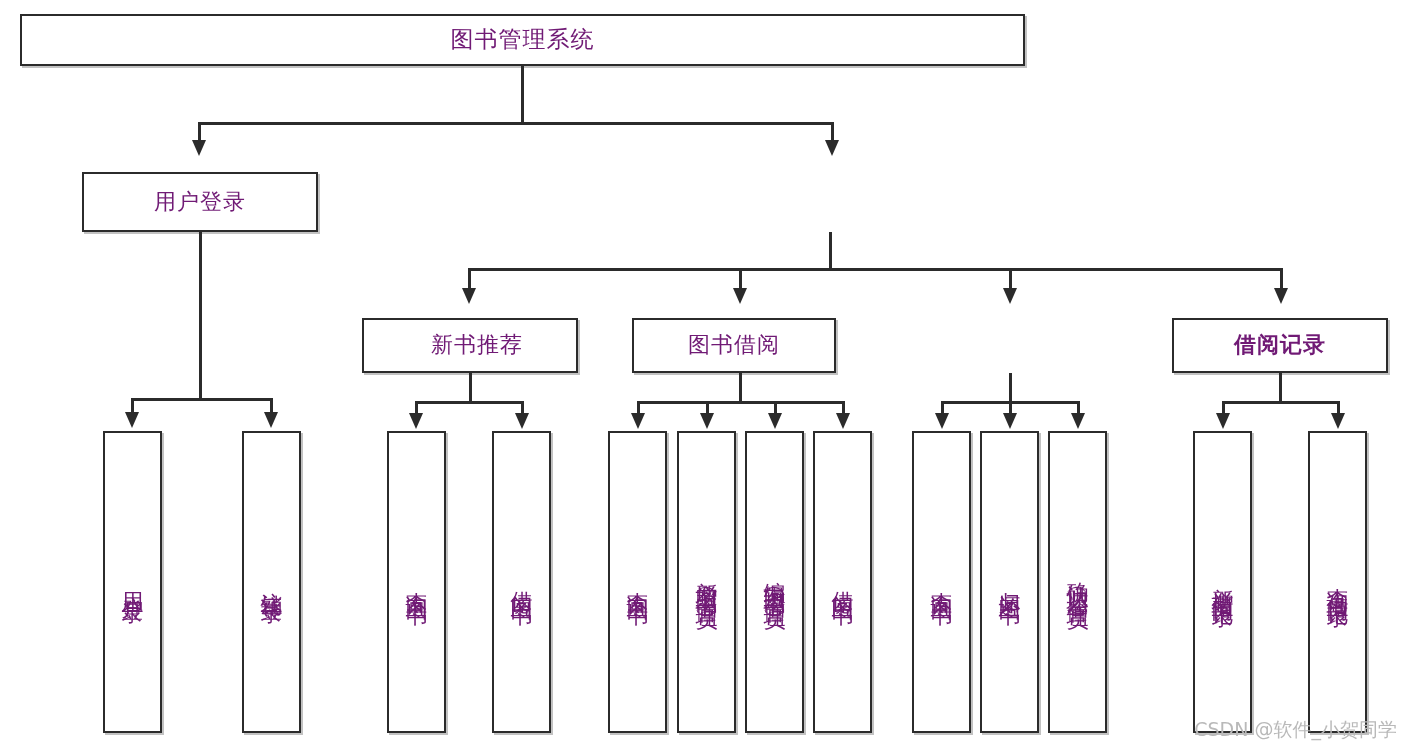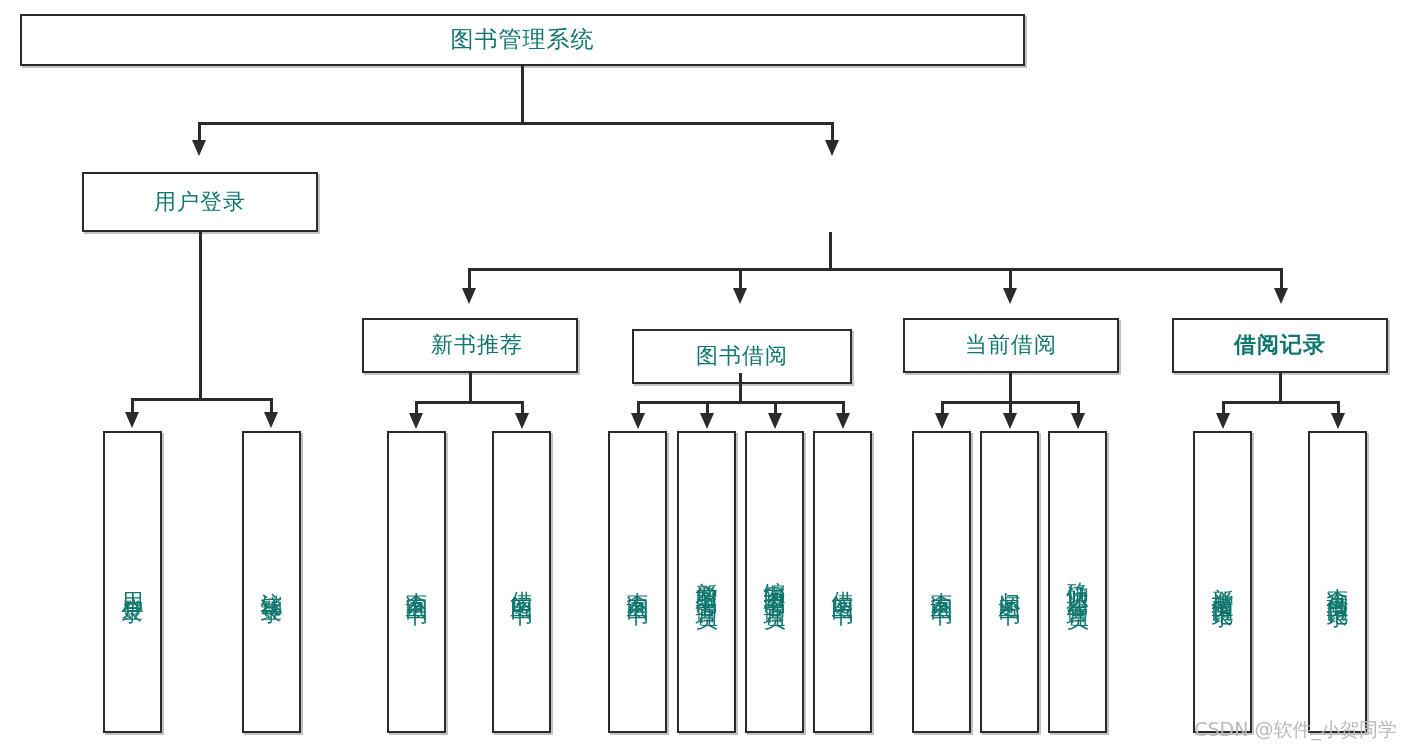--- a/index.html
+++ b/index.html
@@ -18,21 +18,21 @@
   }
   
   .node {
     position: absolute;
     box-sizing: border-box;
     background: #ffffff;
     border: 2.5px solid #2b2b2b;
     display: flex;
     align-items: center;
     justify-content: center;
-    color: #0f766e;
+    color: #701a75;
     box-shadow: 2px 2px 0 rgba(120,120,120,0.45);
   }
   .node.horiz {
     font-size: 22px;
     letter-spacing: 1px;
     line-height: 1.2;
   }
   .node.root { font-size: 23px; }
   
   .node.vert {
@@ -112,25 +112,22 @@
   <div class="conn vline" style="left:739px; top:268px; height:28px;"></div>
   <div class="arrow" style="left:733px; top:288px;"></div>
   <div class="conn vline" style="left:1009px; top:268px; height:28px;"></div>
   <div class="arrow" style="left:1003px; top:288px;"></div>
   <div class="conn vline" style="left:1280px; top:268px; height:28px;"></div>
   <div class="arrow" style="left:1274px; top:288px;"></div>
 
   <div class="node horiz" style="left:362px; top:318px; width:216px; height:55px;padding-left:14px;">
     <span class="label">新书推荐</span>
   </div>
-  <div class="node horiz" style="left:632px; top:329px; width:220px; height:55px;">
+  <div class="node horiz" style="left:632px; top:318px; width:204px; height:55px;">
     <span class="label">图书借阅</span>
-  </div>
-  <div class="node horiz" style="left:903px; top:318px; width:216px; height:55px;">
-    <span class="label">当前借阅</span>
   </div>
   <div class="node horiz" style="left:1172px; top:318px; width:216px; height:55px;font-weight:bold;">
     <span class="label">借阅记录</span>
   </div>
 
   <div class="conn vline" style="left:469px; top:373px; height:30px;"></div>
   <div class="conn hline" style="left:415px; top:401px; width:108px;"></div>
   <div class="conn vline" style="left:415px; top:401px; height:20px;"></div>
   <div class="arrow" style="left:409px; top:413px;"></div>
   <div class="conn vline" style="left:521px; top:401px; height:20px;"></div>

